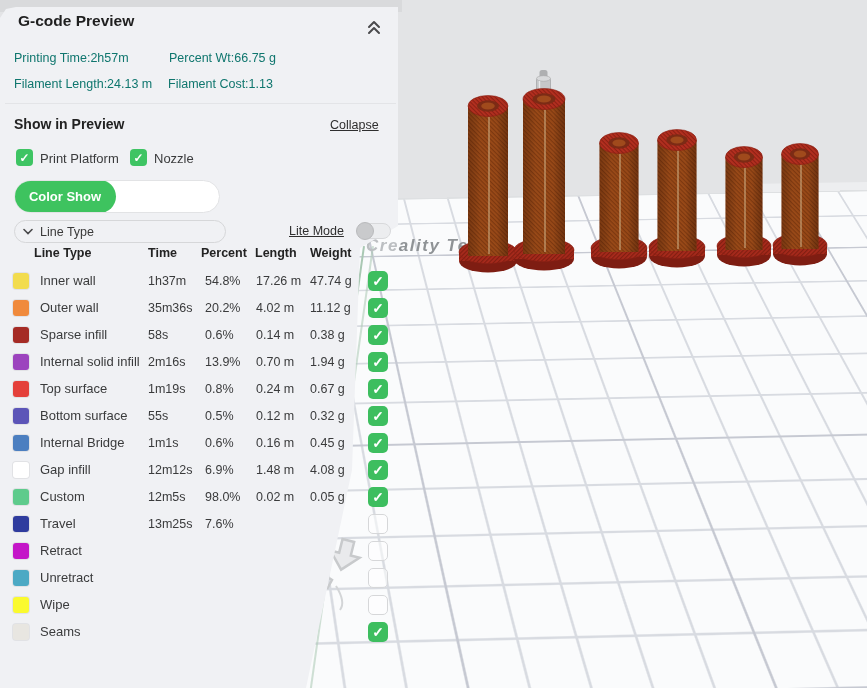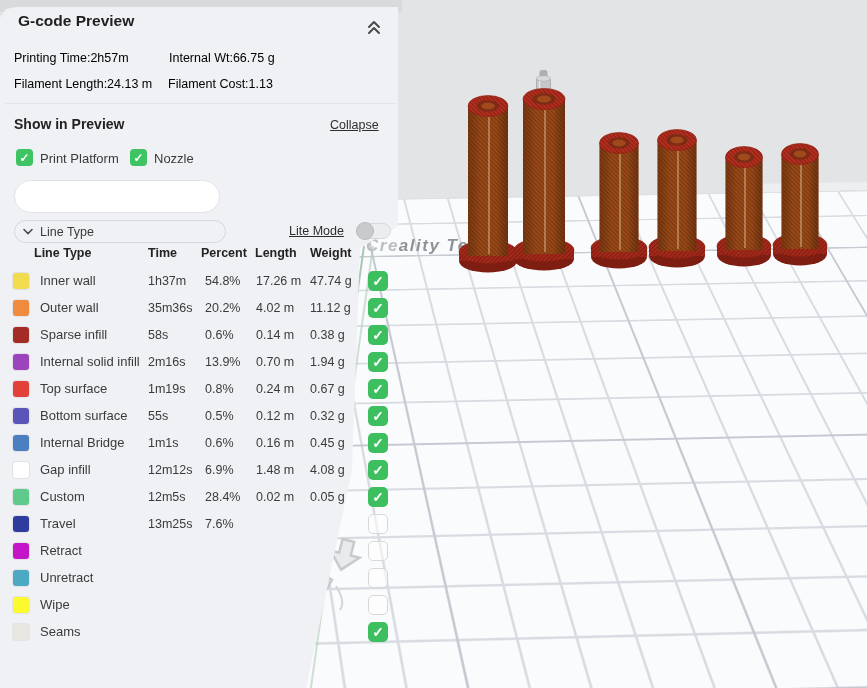--- a/index.html
+++ b/index.html
@@ -30,21 +30,21 @@
   #models{position:absolute;inset:0;}
 
   
   .panel-topstrip{position:absolute;left:0;top:0;width:402px;height:12px;background:#D9DADC;}
   .panel-bg{position:absolute;inset:0;background:#F0F1F4;
        clip-path:polygon(0px 18px,6px 9px,16px 7px,398px 7px,398px 226px,360px 248px,352px 470px,306px 688px,0px 688px);}
   .panel-content{position:absolute;inset:0;font-size:13px;color:#3A3B3C;}
   .abs{position:absolute;}
   .panel-title{left:18px;top:12px;font-size:15.5px;font-weight:bold;color:#1F1F1F;}
   .collapse-chevrons{left:366px;top:19px;cursor:pointer;}
-  .stat{font-size:12.5px;color:#000000;}
+  .stat{font-size:12.5px;color:#0f766e;}
   .divider{left:5px;top:103px;width:391px;height:1px;background:#E3E4E7;}
   .section-heading{left:14px;top:116px;font-size:14px;font-weight:bold;color:#222;}
   .link-underline{font-size:12.5px;color:#2F2F2F;text-decoration:underline;cursor:pointer;}
   .chk{width:17px;height:17px;border-radius:4px;background:#3EC463;color:#fff;
        font-size:12px;font-weight:bold;display:flex;align-items:center;justify-content:center;cursor:pointer;}
   .chk-label{font-size:13px;color:#3A3B3C;}
   .seg{left:14px;top:180px;width:206px;height:33px;background:#FFFFFF;border:1px solid #E2E3E5;
        border-radius:17px;display:flex;overflow:hidden;box-sizing:border-box;}
   .seg-on{width:102px;height:33px;margin:-1px 0 0 -1px;background:#3EC35F;border-radius:17px;
        color:#fff;font-weight:bold;font-size:13px;display:flex;align-items:center;justify-content:center;cursor:pointer;}
@@ -192,35 +192,36 @@
 <div class="panel-bg"></div>
 
 <div class="panel-content">
   <div class="abs panel-title">G-code Preview</div>
   <svg class="abs collapse-chevrons" width="16" height="17" viewBox="0 0 16 17">
     <polyline points="3,8 8,3 13,8" fill="none" stroke="#4A4A4C" stroke-width="2" stroke-linecap="round" stroke-linejoin="round"></polyline>
     <polyline points="3,14 8,9 13,14" fill="none" stroke="#4A4A4C" stroke-width="2" stroke-linecap="round" stroke-linejoin="round"></polyline>
   </svg>
 
   <div class="abs stat" style="left:14px;top:51px;">Printing Time:2h57m</div>
-  <div class="abs stat" style="left:169px;top:51px;">Internal Wt:66.75 g</div>
+  <div class="abs stat" style="left:169px;top:51px;">Percent Wt:66.75 g</div>
   <div class="abs stat" style="left:14px;top:77px;">Filament Length:24.13 m</div>
   <div class="abs stat" style="left:168px;top:77px;">Filament Cost:1.13</div>
 
   <div class="abs divider"></div>
 
   <div class="abs section-heading">Show in Preview</div>
   <div class="abs link-underline" style="left:330px;top:118px;">Collapse</div>
 
   <div class="abs chk" style="left:16px;top:149px;">✓</div>
   <div class="abs chk-label" style="left:40px;top:151px;">Print Platform</div>
   <div class="abs chk" style="left:130px;top:149px;">✓</div>
   <div class="abs chk-label" style="left:154px;top:151px;">Nozzle</div>
 
   <div class="abs seg">
+    <div class="seg-on">Color Show</div>
   </div>
 
   <div class="abs dropdown">
     <svg width="10" height="7" viewBox="0 0 10 7">
       <polyline points="1,1.5 5,5.5 9,1.5" fill="none" stroke="#4A4A4C" stroke-width="1.6" stroke-linecap="round"></polyline>
     </svg>
     <span>Line Type</span>
   </div>
   <div class="abs link-underline" style="left:289px;top:224px;">Lite Mode</div>
   <div class="abs switch">
@@ -303,21 +304,21 @@
         <span class="c-time">12m12s</span>
         <span class="c-pct">6.9%</span>
         <span class="c-len">1.48 m</span>
         <span class="c-wt">4.08 g</span>
         <span class="row-check on">✓</span>
       </div>
       <div class="trow" style="top: 484px;">
         <span class="swatch" style="background:#5ECB8C"></span>
         <span class="c-label">Custom</span>
         <span class="c-time">12m5s</span>
-        <span class="c-pct">28.4%</span>
+        <span class="c-pct">98.0%</span>
         <span class="c-len">0.02 m</span>
         <span class="c-wt">0.05 g</span>
         <span class="row-check on">✓</span>
       </div>
       <div class="trow" style="top: 511px;">
         <span class="swatch" style="background:#2F3C9E"></span>
         <span class="c-label">Travel</span>
         <span class="c-time">13m25s</span>
         <span class="c-pct">7.6%</span>
         <span class="c-len"></span>

